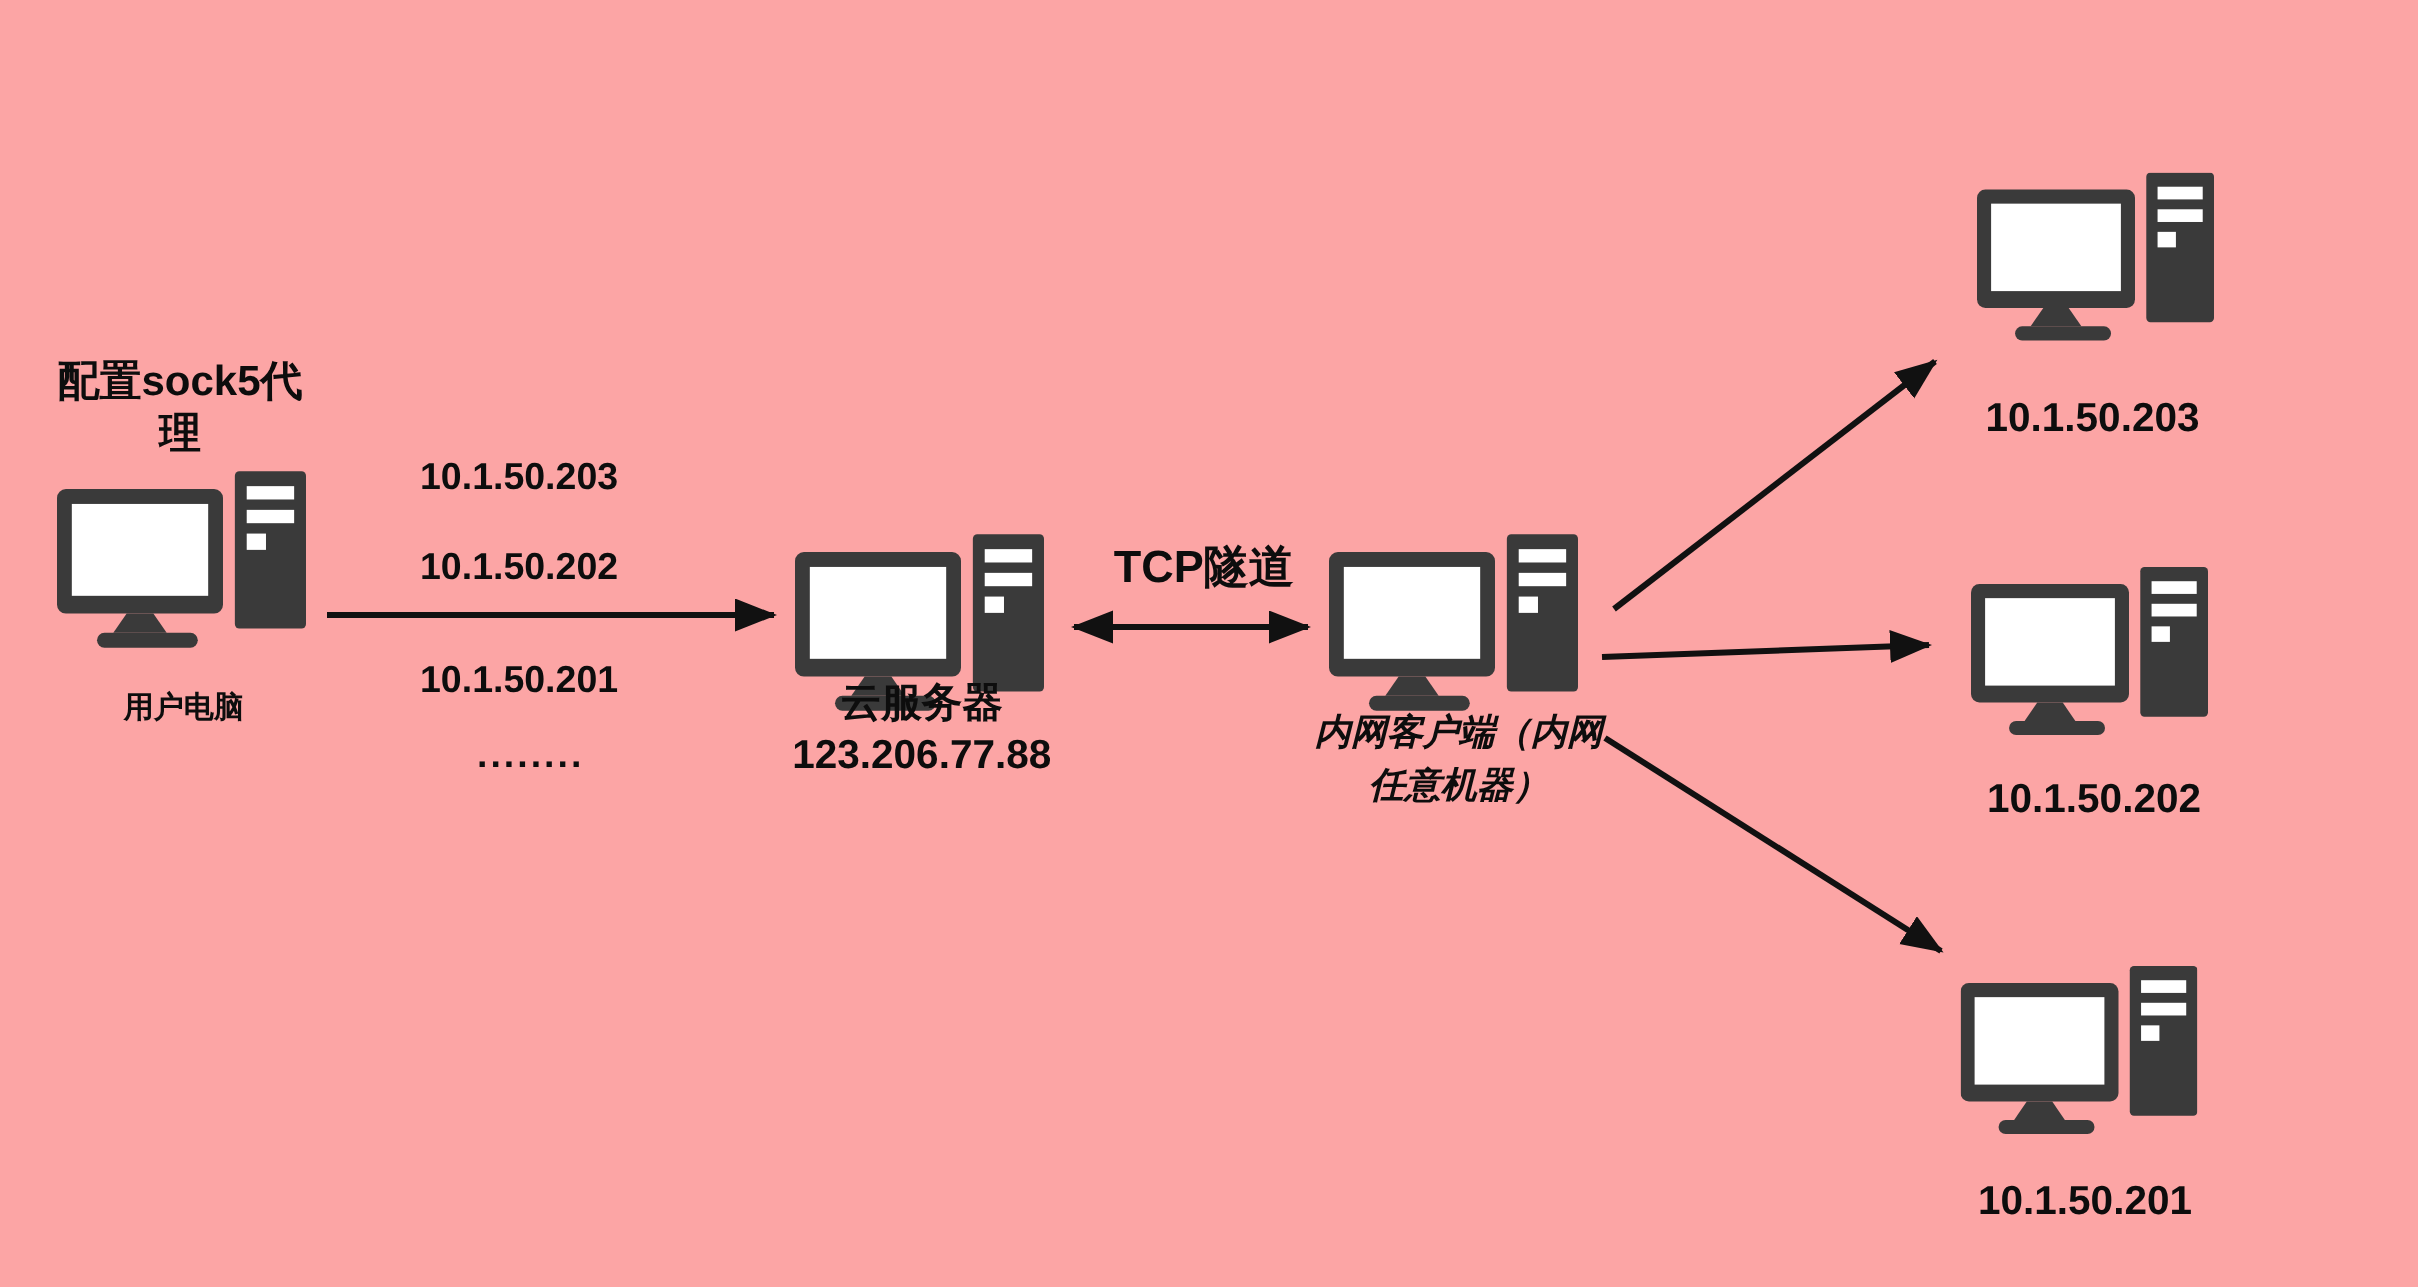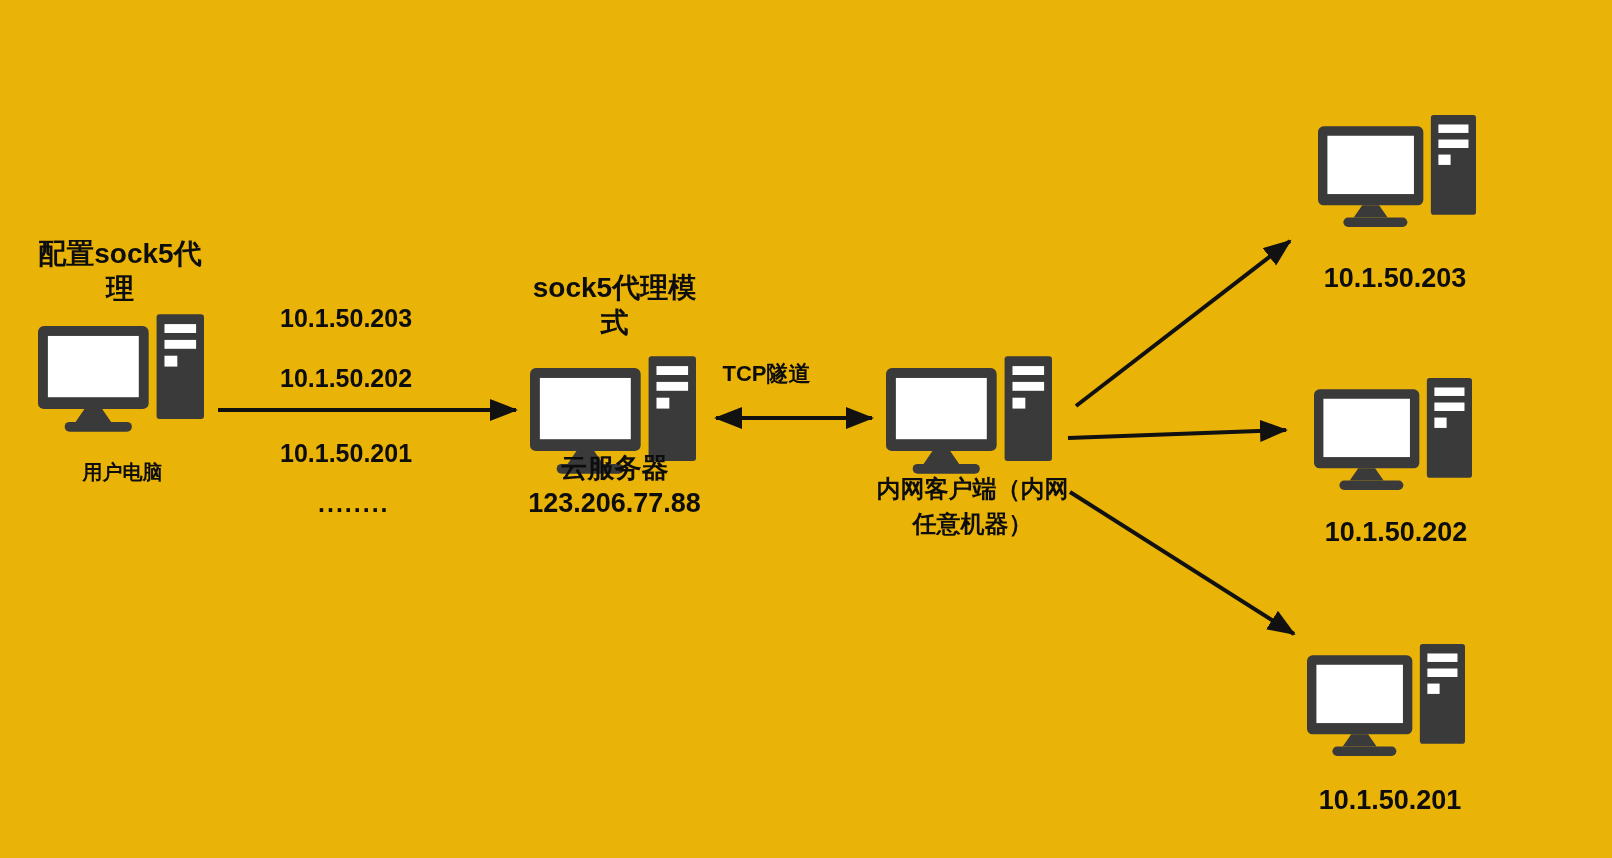--- a/index.html
+++ b/index.html
@@ -5,21 +5,21 @@
   * { margin: 0; padding: 0; box-sizing: border-box; }
   html, body { background: #ffffff; }
   body {
     font-family: "Liberation Sans", "DejaVu Sans", sans-serif;
     color: #0d0d0d;
   }
   .canvas {
     position: relative;
     width: 1612px;
     height: 858px;
-    background: #eab308;
+    background: #fca5a5;
     overflow: hidden;
   }
   .abs { position: absolute; }
   .label {
     font-weight: 700;
     color: #0d0d0d;
     white-space: pre-line;
     text-align: center;
     line-height: 1.25;
   }
@@ -79,34 +79,32 @@
   <svg class="pc-icon abs" style="left:38px; top:314px;" width="166" height="119">
       <use href="#pc"></use>
     </svg>
   <div class="abs label" style="left:25px; top:460px; width:195px; font-size:20px;">用户电脑</div>
 
   <div class="abs label left" style="left:280px; top:303px; width:200px; font-size:25px;">10.1.50.203</div>
   <div class="abs label left" style="left:280px; top:363px; width:200px; font-size:25px;">10.1.50.202</div>
   <div class="abs label left" style="left:280px; top:438px; width:200px; font-size:25px;">10.1.50.201</div>
   <div class="abs label left" style="left:318px; top:488px; width:120px; font-size:25px; letter-spacing:2px;">........</div>
 
-  <div class="abs label" style="left:492px; top:270px; width:245px; font-size:28px;">sock5代理模
-式</div>
   <svg class="pc-icon abs" style="left:530px; top:356px;" width="166" height="119">
       <use href="#pc"></use>
     </svg>
   <div class="abs label" style="left:492px; top:451px; width:245px; font-size:27px; line-height:1.3;">云服务器
 123.206.77.88</div>
 
-  <div class="abs label" style="left:684px; top:360px; width:165px; font-size:22px;">TCP隧道</div>
+  <div class="abs label" style="left:720px; top:360px; width:165px; font-size:30px;">TCP隧道</div>
 
   <svg class="pc-icon abs" style="left:886px; top:356px;" width="166" height="119">
       <use href="#pc"></use>
     </svg>
-  <div class="abs label" style="left:850px; top:472px; width:245px; font-size:24px; line-height:1.45;">内网客户端（内网
+  <div class="abs label" style="left:850px; top:472px; width:245px; font-size:24px; line-height:1.45;font-style:italic;">内网客户端（内网
 任意机器）</div>
 
   <svg class="pc-icon abs" style="left:1318px; top:115px;" width="158" height="113">
       <use href="#pc"></use>
     </svg>
   <div class="abs label" style="left:1295px; top:262px; width:200px; font-size:27px;">10.1.50.203</div>
 
   <svg class="pc-icon abs" style="left:1314px; top:378px;" width="158" height="113">
       <use href="#pc"></use>
     </svg>

